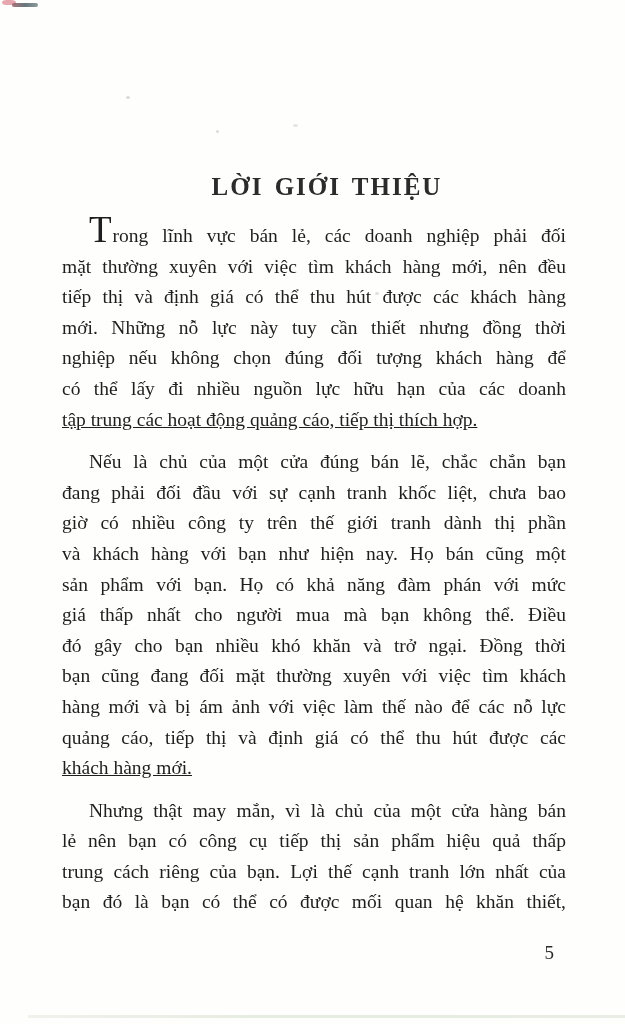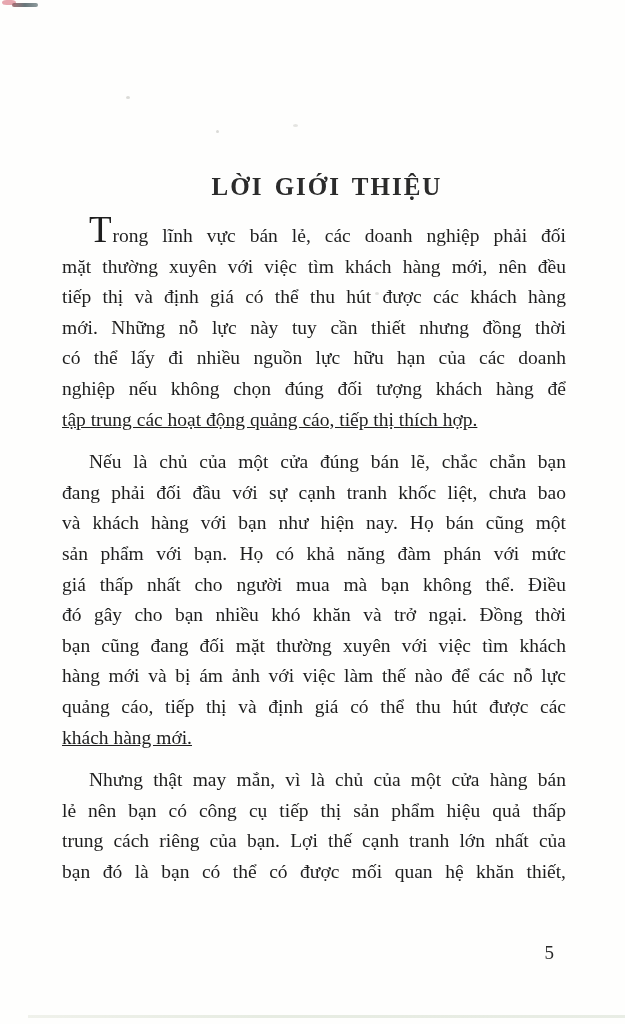--- a/index.html
+++ b/index.html
@@ -98,28 +98,29 @@
 
   <h1 class="title">LỜI GIỚI THIỆU</h1>
 
   <div class="bodytext">
 
     <div class="para">
       <div class="line indent"><span class="dropcap">T</span><span>rong lĩnh vực bán lẻ, các doanh nghiệp phải đối</span></div>
       <div class="line">mặt thường xuyên với việc tìm khách hàng mới, nên đều</div>
       <div class="line">tiếp thị và định giá có thể thu hút được các khách hàng</div>
       <div class="line">mới. Những nỗ lực này tuy cần thiết nhưng đồng thời</div>
+      <div class="line">nghiệp nếu không chọn đúng đối tượng khách hàng để</div>
       <div class="line">có thể lấy đi nhiều nguồn lực hữu hạn của các doanh</div>
-      <div class="line">nghiệp nếu không chọn đúng đối tượng khách hàng để</div>
       <div class="line last">tập trung các hoạt động quảng cáo, tiếp thị thích hợp.</div>
     </div>
 
     <div class="para">
       <div class="line indent">Nếu là chủ của một cửa đúng bán lẽ, chắc chắn bạn</div>
       <div class="line">đang phải đối đầu với sự cạnh tranh khốc liệt, chưa bao</div>
+      <div class="line">giờ có nhiều công ty trên thế giới tranh dành thị phần</div>
       <div class="line">và khách hàng với bạn như hiện nay. Họ bán cũng một</div>
       <div class="line">sản phẩm với bạn. Họ có khả năng đàm phán với mức</div>
       <div class="line">giá thấp nhất cho người mua mà bạn không thể. Điều</div>
       <div class="line">đó gây cho bạn nhiều khó khăn và trở ngại. Đồng thời</div>
       <div class="line">bạn cũng đang đối mặt thường xuyên với việc tìm khách</div>
       <div class="line">hàng mới và bị ám ảnh với việc làm thế nào để các nỗ lực</div>
       <div class="line">quảng cáo, tiếp thị và định giá có thể thu hút được các</div>
       <div class="line last">khách hàng mới.</div>
     </div>
 

